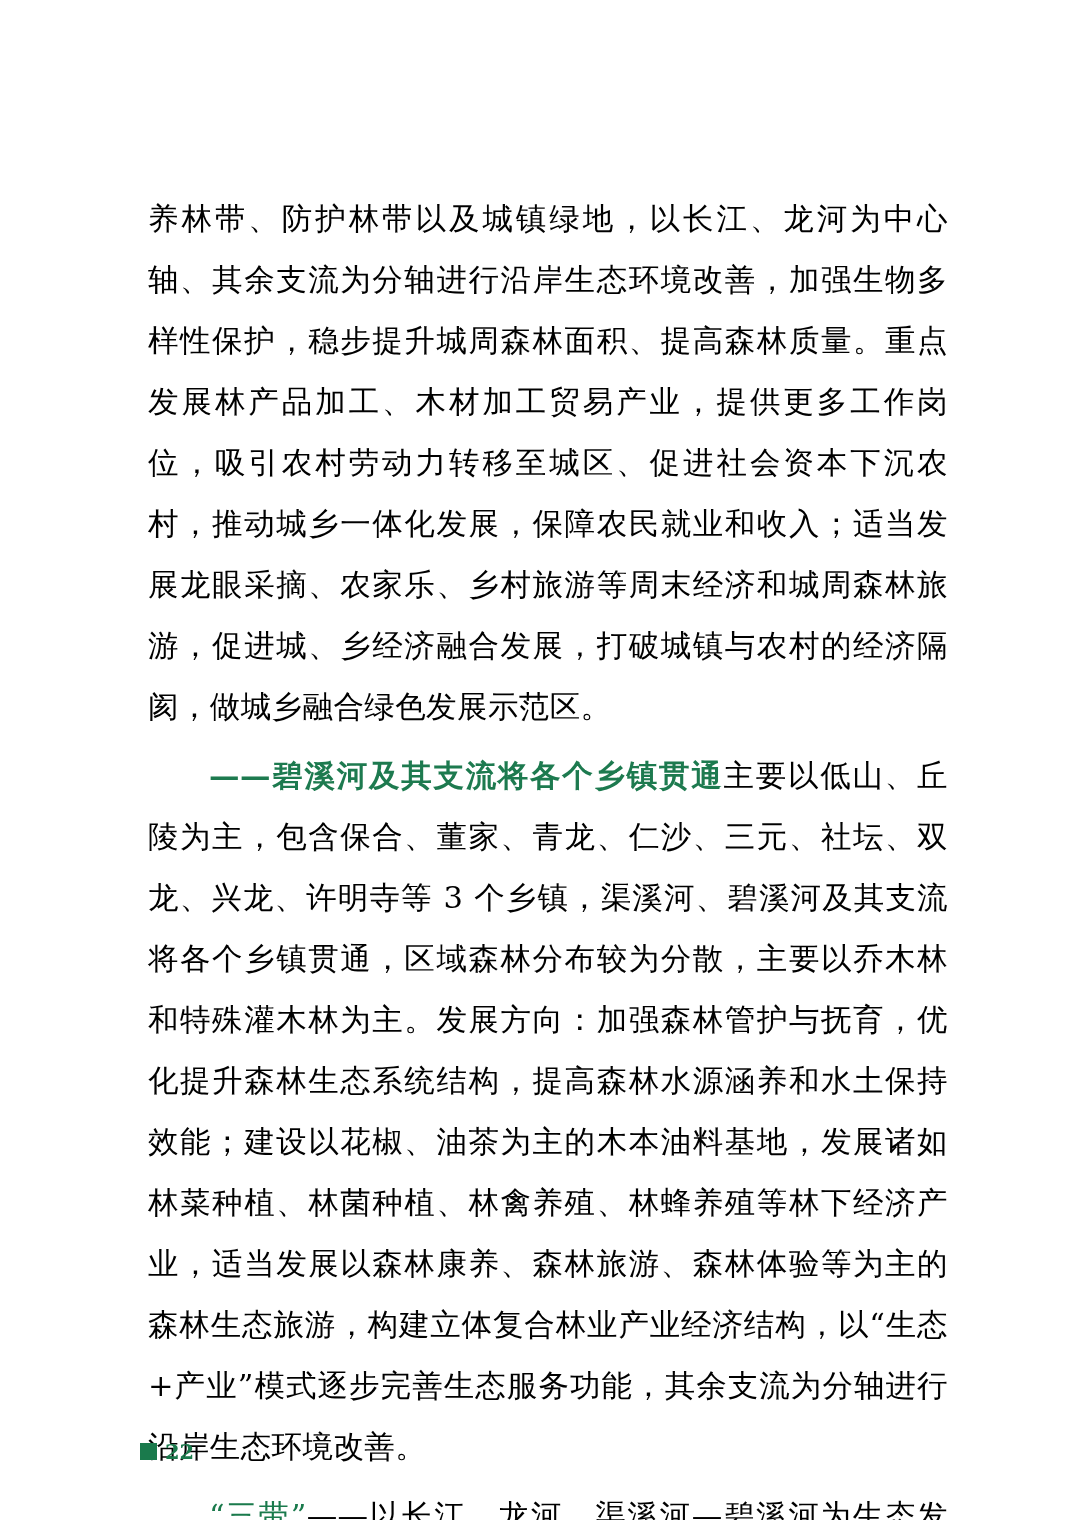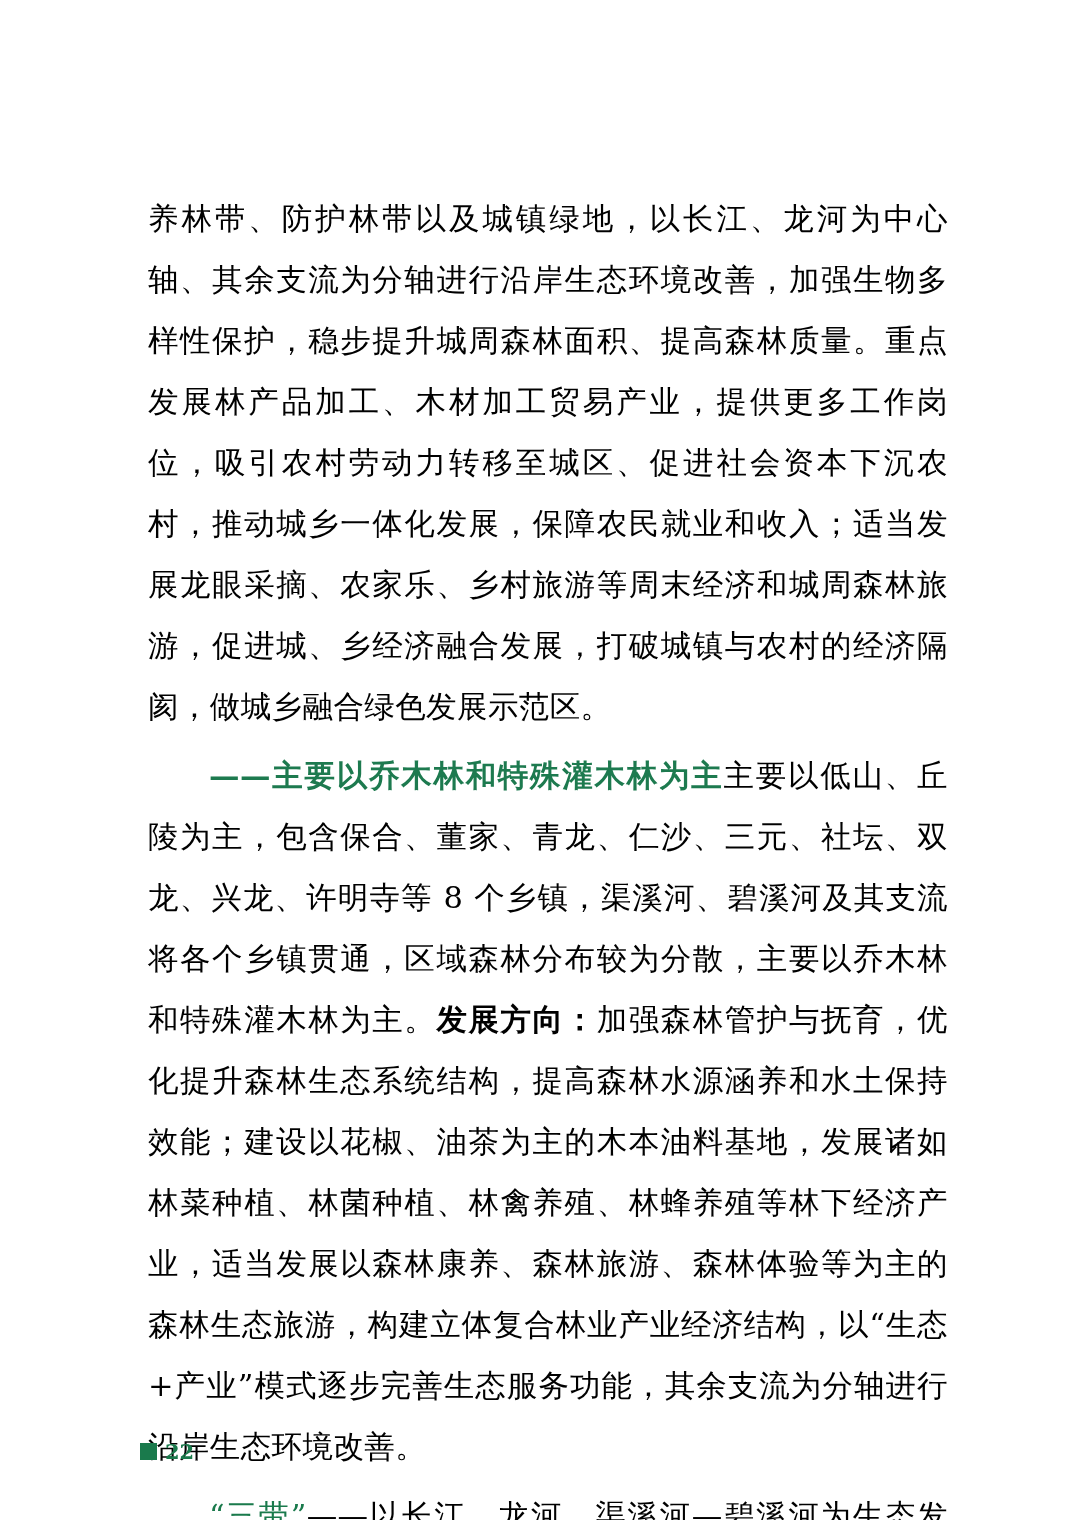--- a/index.html
+++ b/index.html
@@ -38,21 +38,21 @@
   }
   .green {
     color: #1a7a4c;
     font-weight: normal;
   }
   .green-head {
     color: #1d7a4f;
     font-weight: bold;
   }
   .bold {
-    font-weight: bold;
+    font-weight: normal;
   }
   .footer {
     position: absolute;
     left: 140px;
     bottom: 56px;
     display: flex;
     align-items: center;
     gap: 8px;
   }
   .footer-square {
@@ -70,21 +70,21 @@
 </style>
 </head>
 <body>
 
 <div class="page">
   <div class="body-text">
     <p class="para">
       <span>养林带、防护林带以及城镇绿地，以长江、龙河为中心轴、其余支流为分轴进行沿岸生态环境改善，加强生物多样性保护，稳步提升城周森林面积、提高森林质量。重点发展林产品加工、木材加工贸易产业，提供更多工作岗位，吸引农村劳动力转移至城区、促进社会资本下沉农村，推动城乡一体化发展，保障农民就业和收入；适当发展龙眼采摘、农家乐、乡村旅游等周末经济和城周森林旅游，促进城、乡经济融合发展，打破城镇与农村的经济隔阂，做城乡融合绿色发展示范区。</span>
     </p>
     <p class="para indent">
-      <span class="green-head">——主要以乔木林和特殊灌木林为主</span><span>主要以低山、丘陵为主，包含保合、董家、青龙、仁沙、三元、社坛、双龙、兴龙、许明寺等 8 个乡镇，渠溪河、碧溪河及其支流将各个乡镇贯通，区域森林分布较为分散，主要以乔木林和特殊灌木林为主。</span><span class="bold">发展方向：</span><span>加强森林管护与抚育，优化提升森林生态系统结构，提高森林水源涵养和水土保持效能；建设以花椒、油茶为主的木本油料基地，发展诸如林菜种植、林菌种植、林禽养殖、林蜂养殖等林下经济产业，适当发展以森林康养、森林旅游、森林体验等为主的森林生态旅游，构建立体复合林业产业经济结构，以“生态+产业”模式逐步完善生态服务功能，其余支流为分轴进行沿岸生态环境改善。</span>
+      <span class="green-head">——碧溪河及其支流将各个乡镇贯通</span><span>主要以低山、丘陵为主，包含保合、董家、青龙、仁沙、三元、社坛、双龙、兴龙、许明寺等 3 个乡镇，渠溪河、碧溪河及其支流将各个乡镇贯通，区域森林分布较为分散，主要以乔木林和特殊灌木林为主。</span><span class="bold">发展方向：</span><span>加强森林管护与抚育，优化提升森林生态系统结构，提高森林水源涵养和水土保持效能；建设以花椒、油茶为主的木本油料基地，发展诸如林菜种植、林菌种植、林禽养殖、林蜂养殖等林下经济产业，适当发展以森林康养、森林旅游、森林体验等为主的森林生态旅游，构建立体复合林业产业经济结构，以“生态+产业”模式逐步完善生态服务功能，其余支流为分轴进行沿岸生态环境改善。</span>
     </p>
     <p class="para indent">
       <span class="green">“三带”</span><span>——以长江、龙河、渠溪河—碧溪河为生态发展带，</span>
     </p>
   </div>
 </div>
 
 <div class="footer">
   <span class="footer-square"></span>
   <span class="footer-num">22</span>

